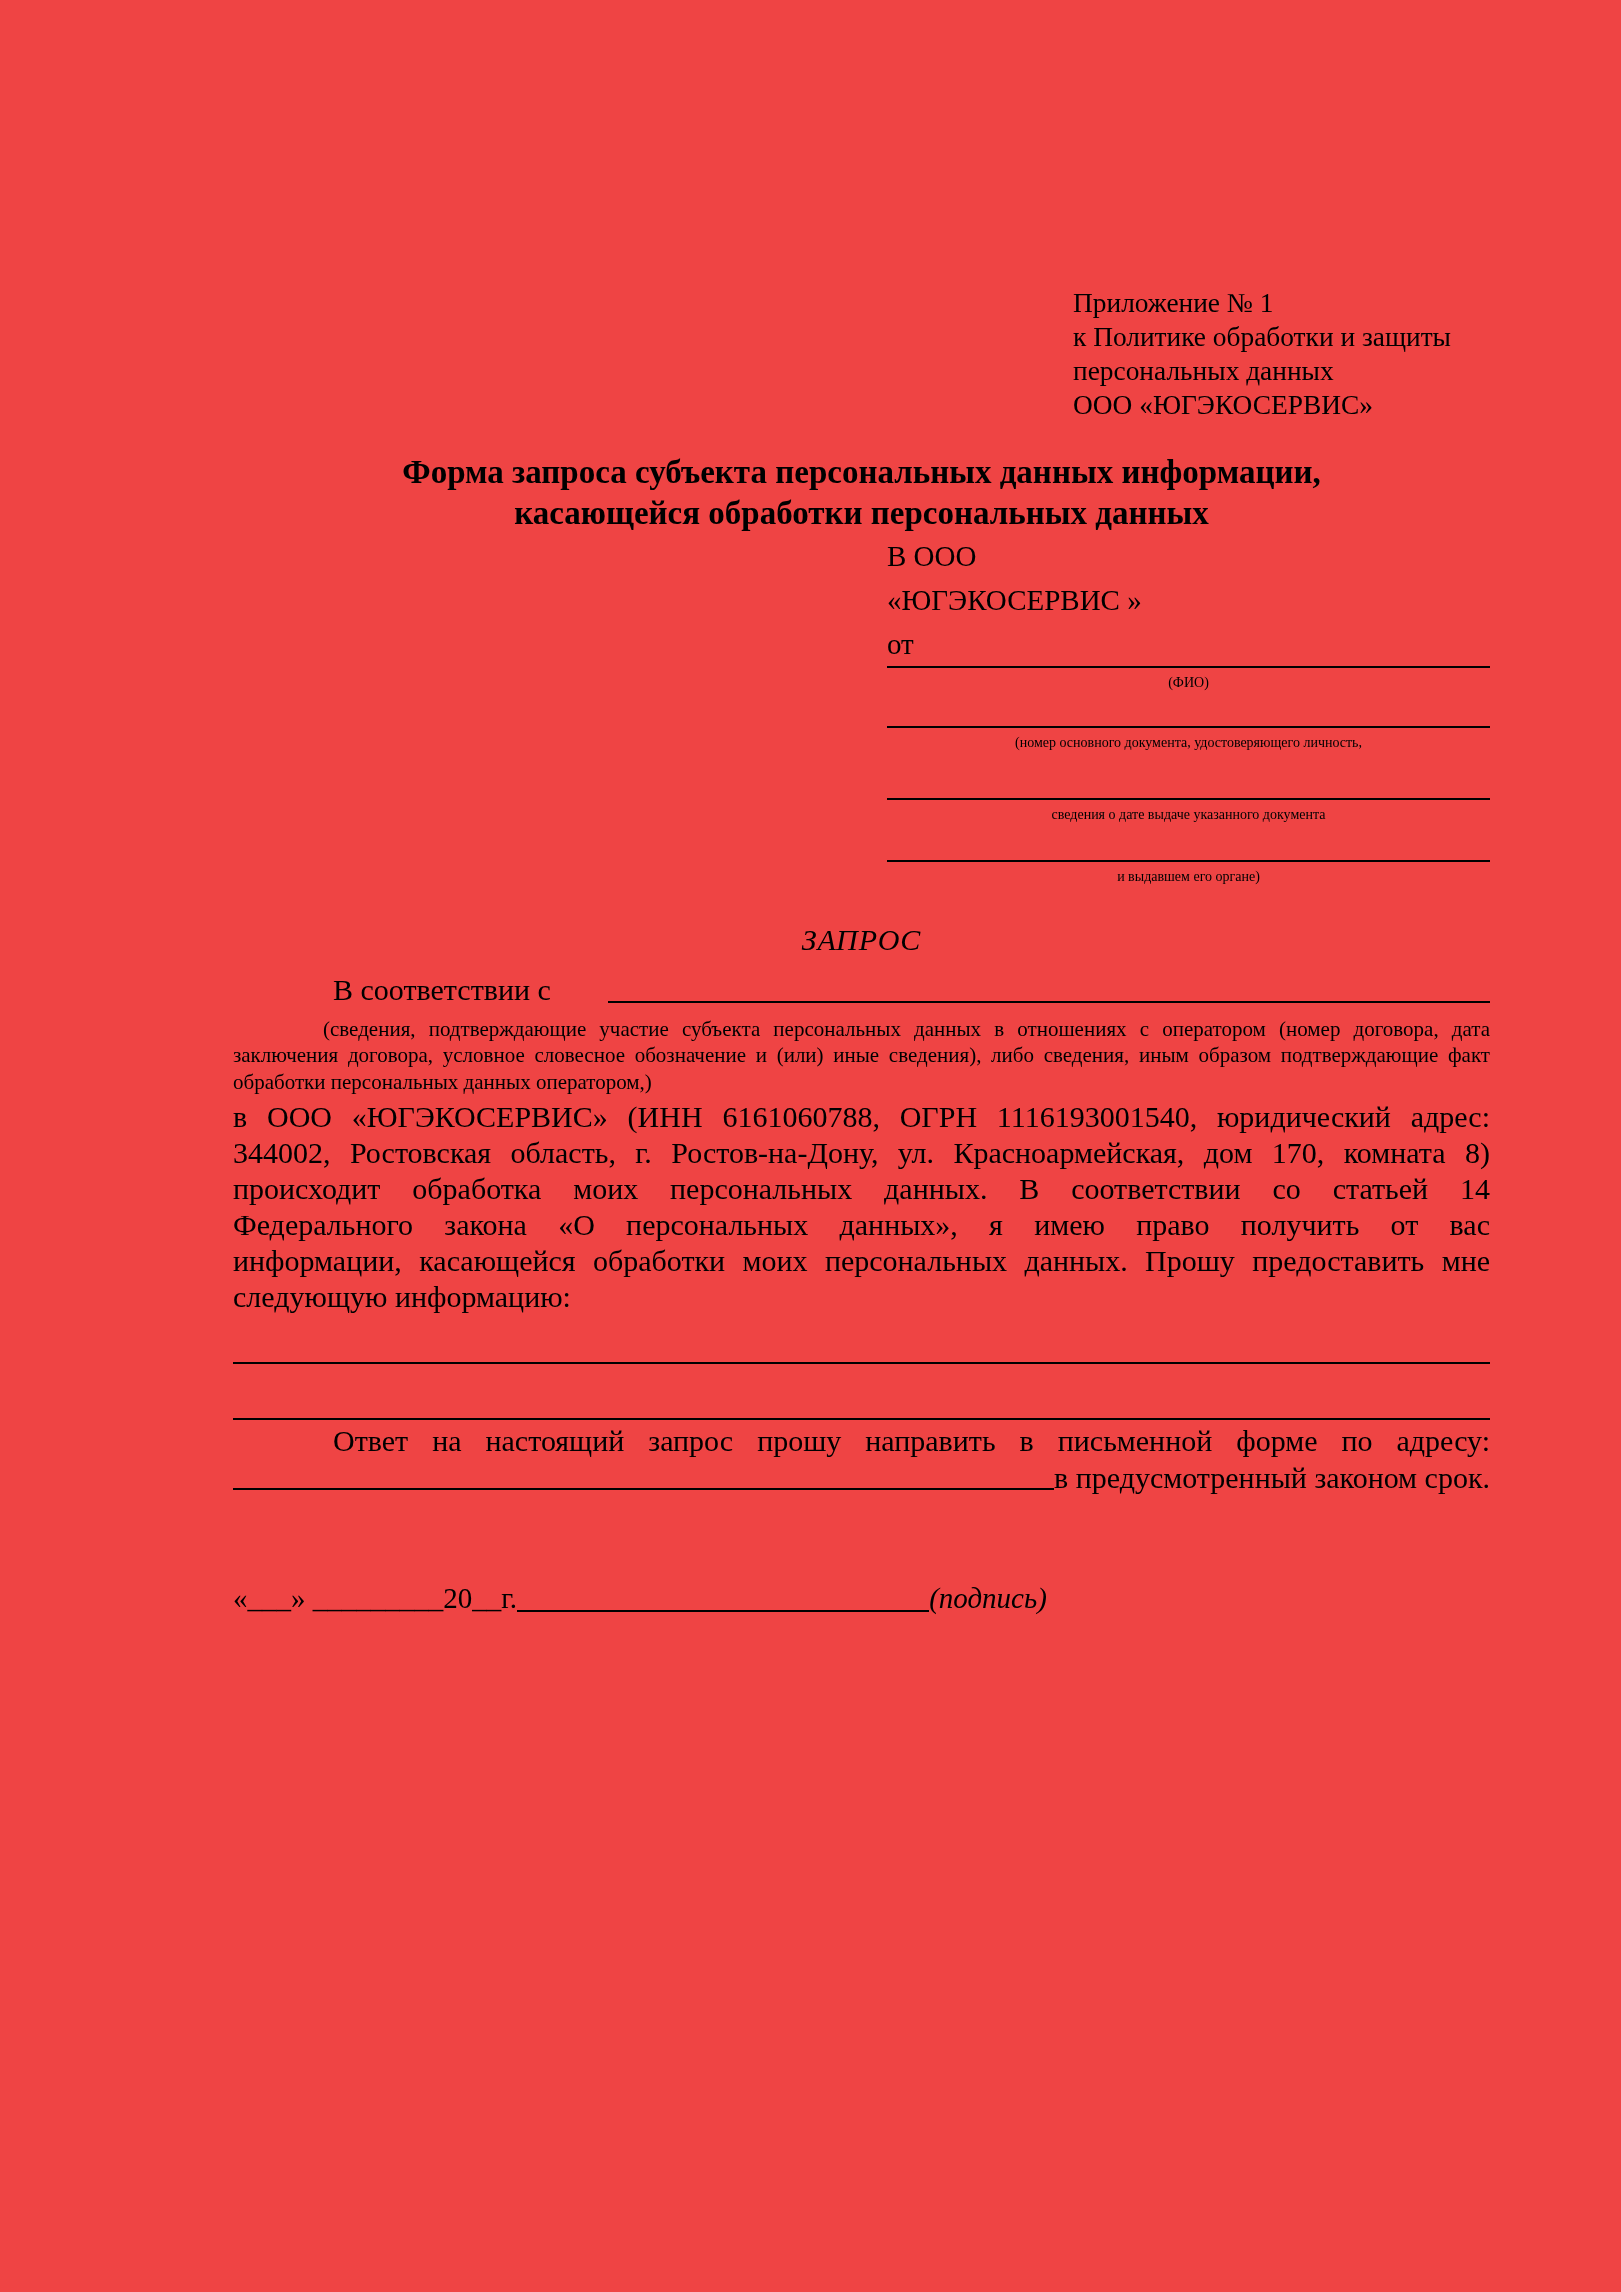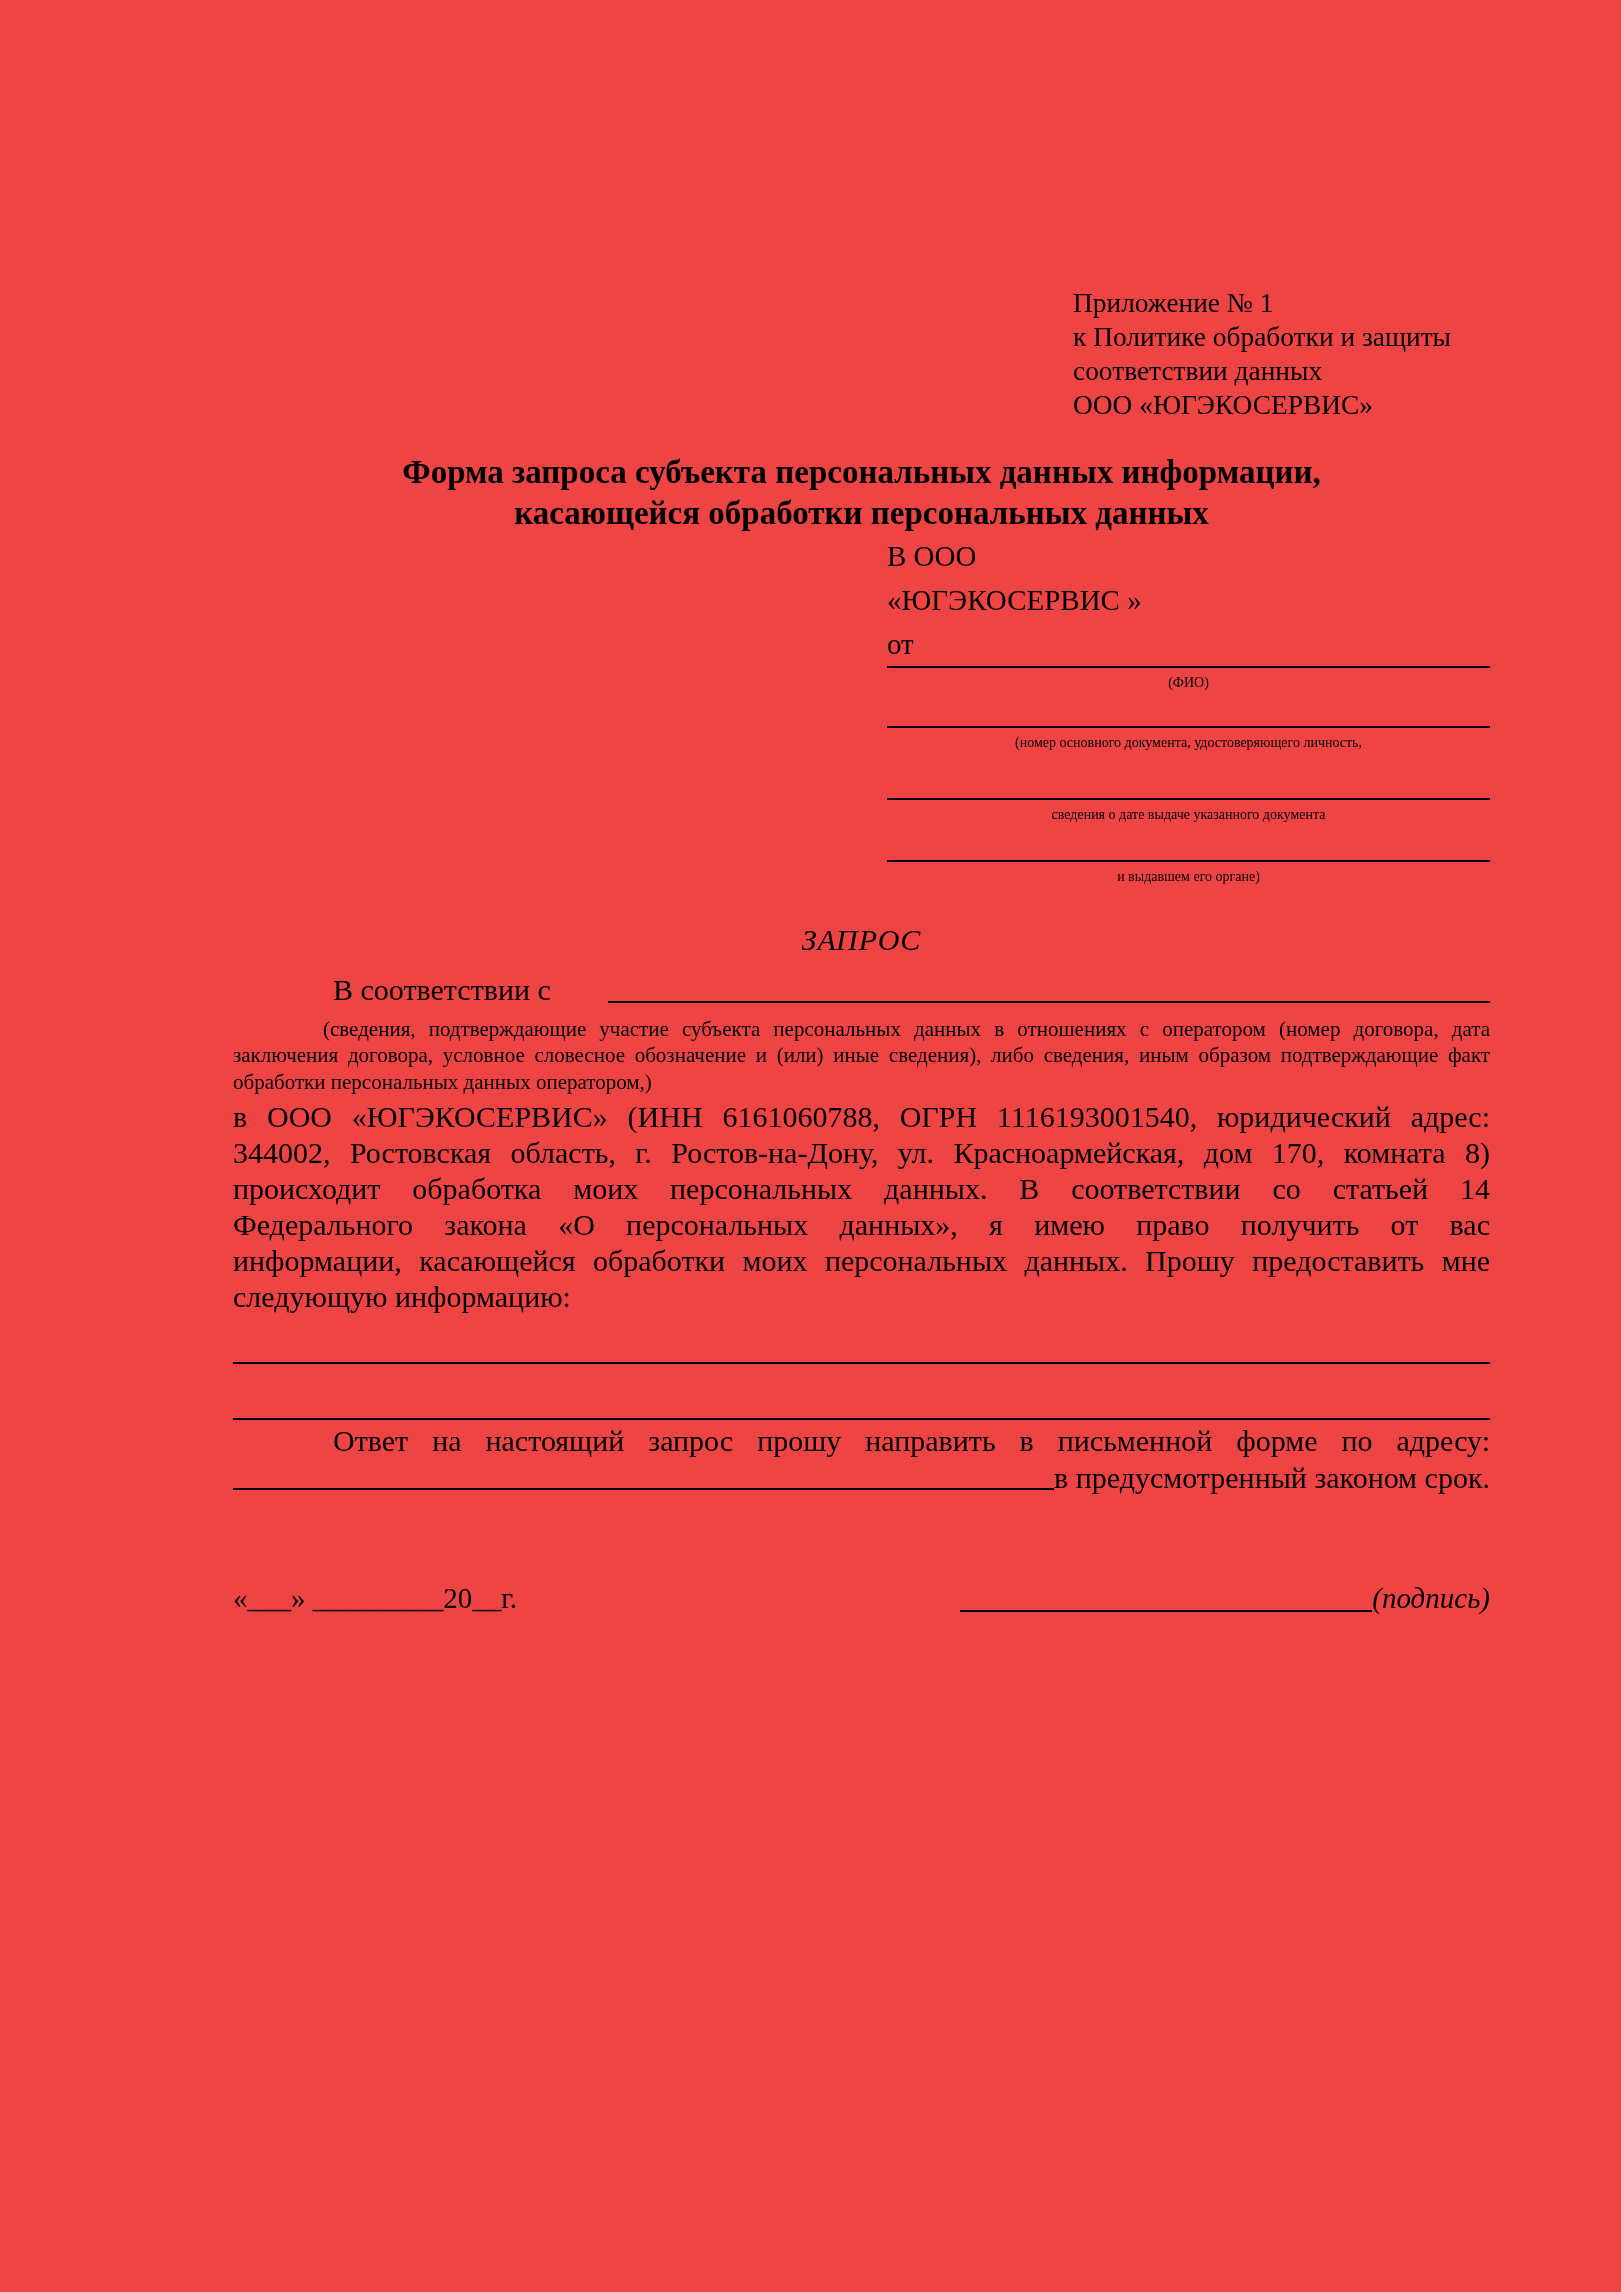--- a/index.html
+++ b/index.html
@@ -42,34 +42,34 @@
   .body-par { margin-top:3.9px; font-size:30px; line-height:36px; }
 
   .blank1 { margin-top:47px; border-top:2.9px solid #000; height:0; }
   .blank2 { margin-top:54px; border-top:2.9px solid #000; height:0; }
 
   .reply1 { margin-top:2px; padding-left:100px; font-size:30px; line-height:37px; text-align:justify; text-align-last:justify; }
   .reply2 { display:flex; font-size:30px; line-height:37px; height:37px; }
   .reply2 .fill2 { flex:1; border-bottom:2.9px solid #000; margin-bottom:5.9px; }
   .reply2 .suffix { white-space:pre; }
 
-  .footer { margin-top:83px; display:flex; justify-content:space-between; font-size:29px; line-height:39px; }
+  .footer { margin-top:83px; display:flex; font-size:29px; line-height:39px; }
   .sig { display:flex;font-style:italic; }
   .sig-line { width:412px; border-bottom:2.9px solid #000; margin-bottom:5.9px; }
 </style>
 </head>
 <body>
 
 <div class="page">
   <div class="content">
 
     <div class="hdr">
       <div>Приложение № 1</div>
       <div>к Политике обработки и защиты</div>
-      <div>соответствии данных</div>
+      <div>персональных данных</div>
       <div>ООО «ЮГЭКОСЕРВИС»</div>
     </div>
 
     <div class="title">
       <div>Форма запроса субъекта персональных данных информации,</div>
       <div>касающейся обработки персональных данных</div>
     </div>
 
     <div class="addr">
       <div>В ООО</div>

